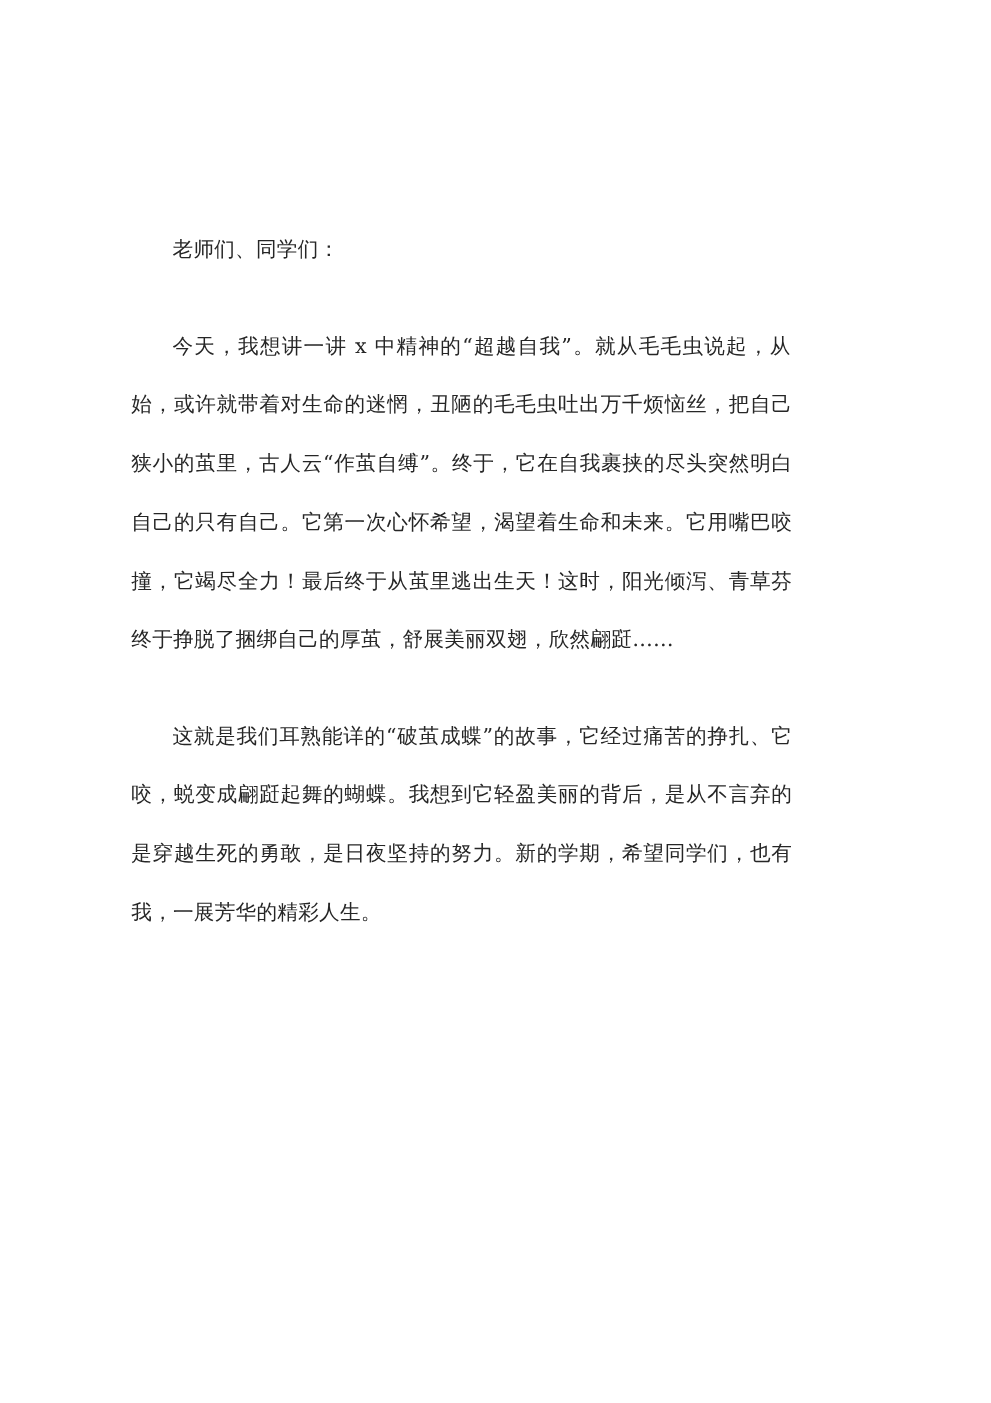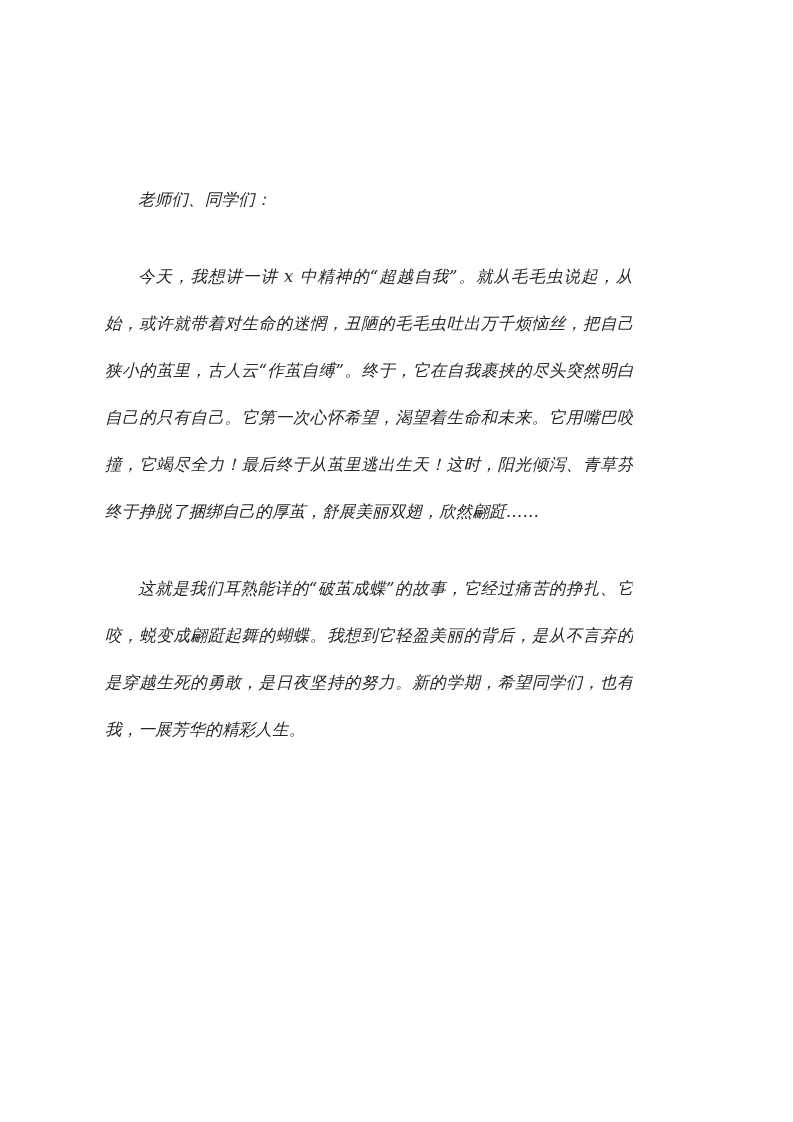--- a/index.html
+++ b/index.html
@@ -7,21 +7,20 @@
     padding: 0;
     background: #ffffff;
   }
   .page {
     position: relative;
     width: 633px;
     height: 1122px;
     background: #ffffff;
     overflow: hidden;
     box-sizing: border-box;
-    font-style: italic;
   }
   .doc-body {
     position: absolute;
     left: 105px;
     top: 176px;
     width: 580px;
   }
   .para {
     font-family: "DejaVu Serif", "Liberation Serif", serif;
     font-size: 16.5px;

